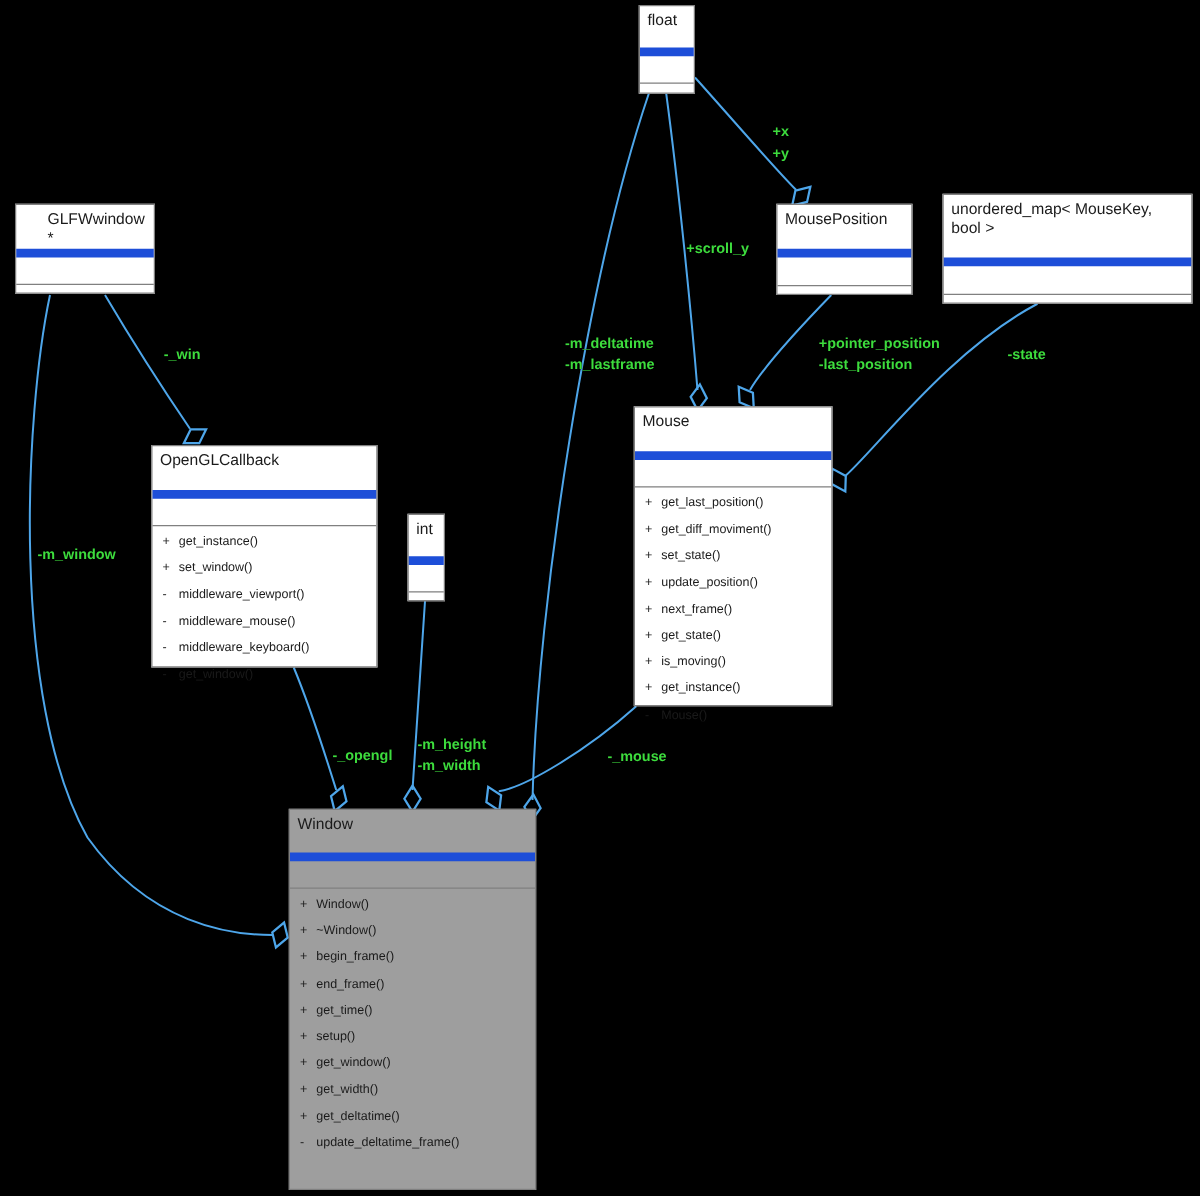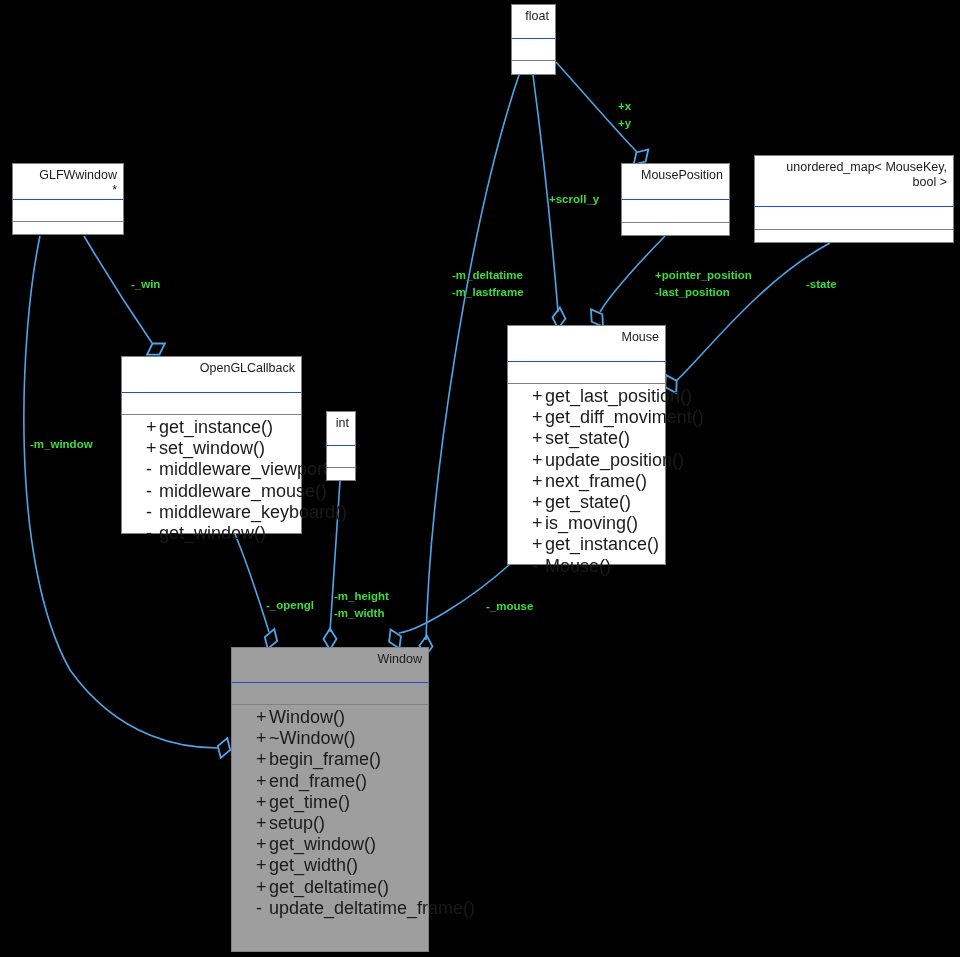--- a/index.html
+++ b/index.html
@@ -4,25 +4,25 @@
 <title>UML Class Collaboration Diagram</title>
 <style>
   html,body{margin:0;padding:0;background:#000;}
   #stage{position:relative;width:960px;height:957px;background:#000;overflow:hidden;
          font-family:"Liberation Sans","DejaVu Sans",sans-serif;}
   svg.edges{position:absolute;left:0;top:0;width:960px;height:957px;pointer-events:none;}
 
   .uml-class{position:absolute;box-sizing:border-box;border:1px solid #808080;
              background:#ffffff;color:#1a1a1a;}
   .uml-class.filled{background:#9e9e9e;}
-  .uml-title{font-size:12.5px;text-align:right;padding:4px 6px 5px 6px;
-             border-bottom:1px solid #1d4ed8;line-height:15px;white-space:pre-line;}
+  .uml-title{font-size:12.5px;text-align:left;padding:4px 6px 5px 6px;
+             border-bottom:7px solid #1d4ed8;line-height:15px;white-space:pre-line;}
   .uml-attrs{border-bottom:1px solid #808080;min-height:17px;}
   .uml-ops{padding:2px 0 3px 0;}
-  .uml-row{font-size:18px;line-height:21.2px;padding:0 6px 0 24px;white-space:nowrap;}
+  .uml-row{font-size:10px;line-height:21.2px;padding:0 6px 0 8px;white-space:nowrap;}
   .uml-row .vis{display:inline-block;width:13px;}
   .empty-compartment{height:17px;}
 
   .edge-label{position:absolute;color:#3ddc3d;font-size:11.5px;line-height:17px;
               white-space:pre;font-weight:bold;text-shadow:0 0 1px #000;}
 </style>
 </head>
 <body>
 
 <div id="stage">

